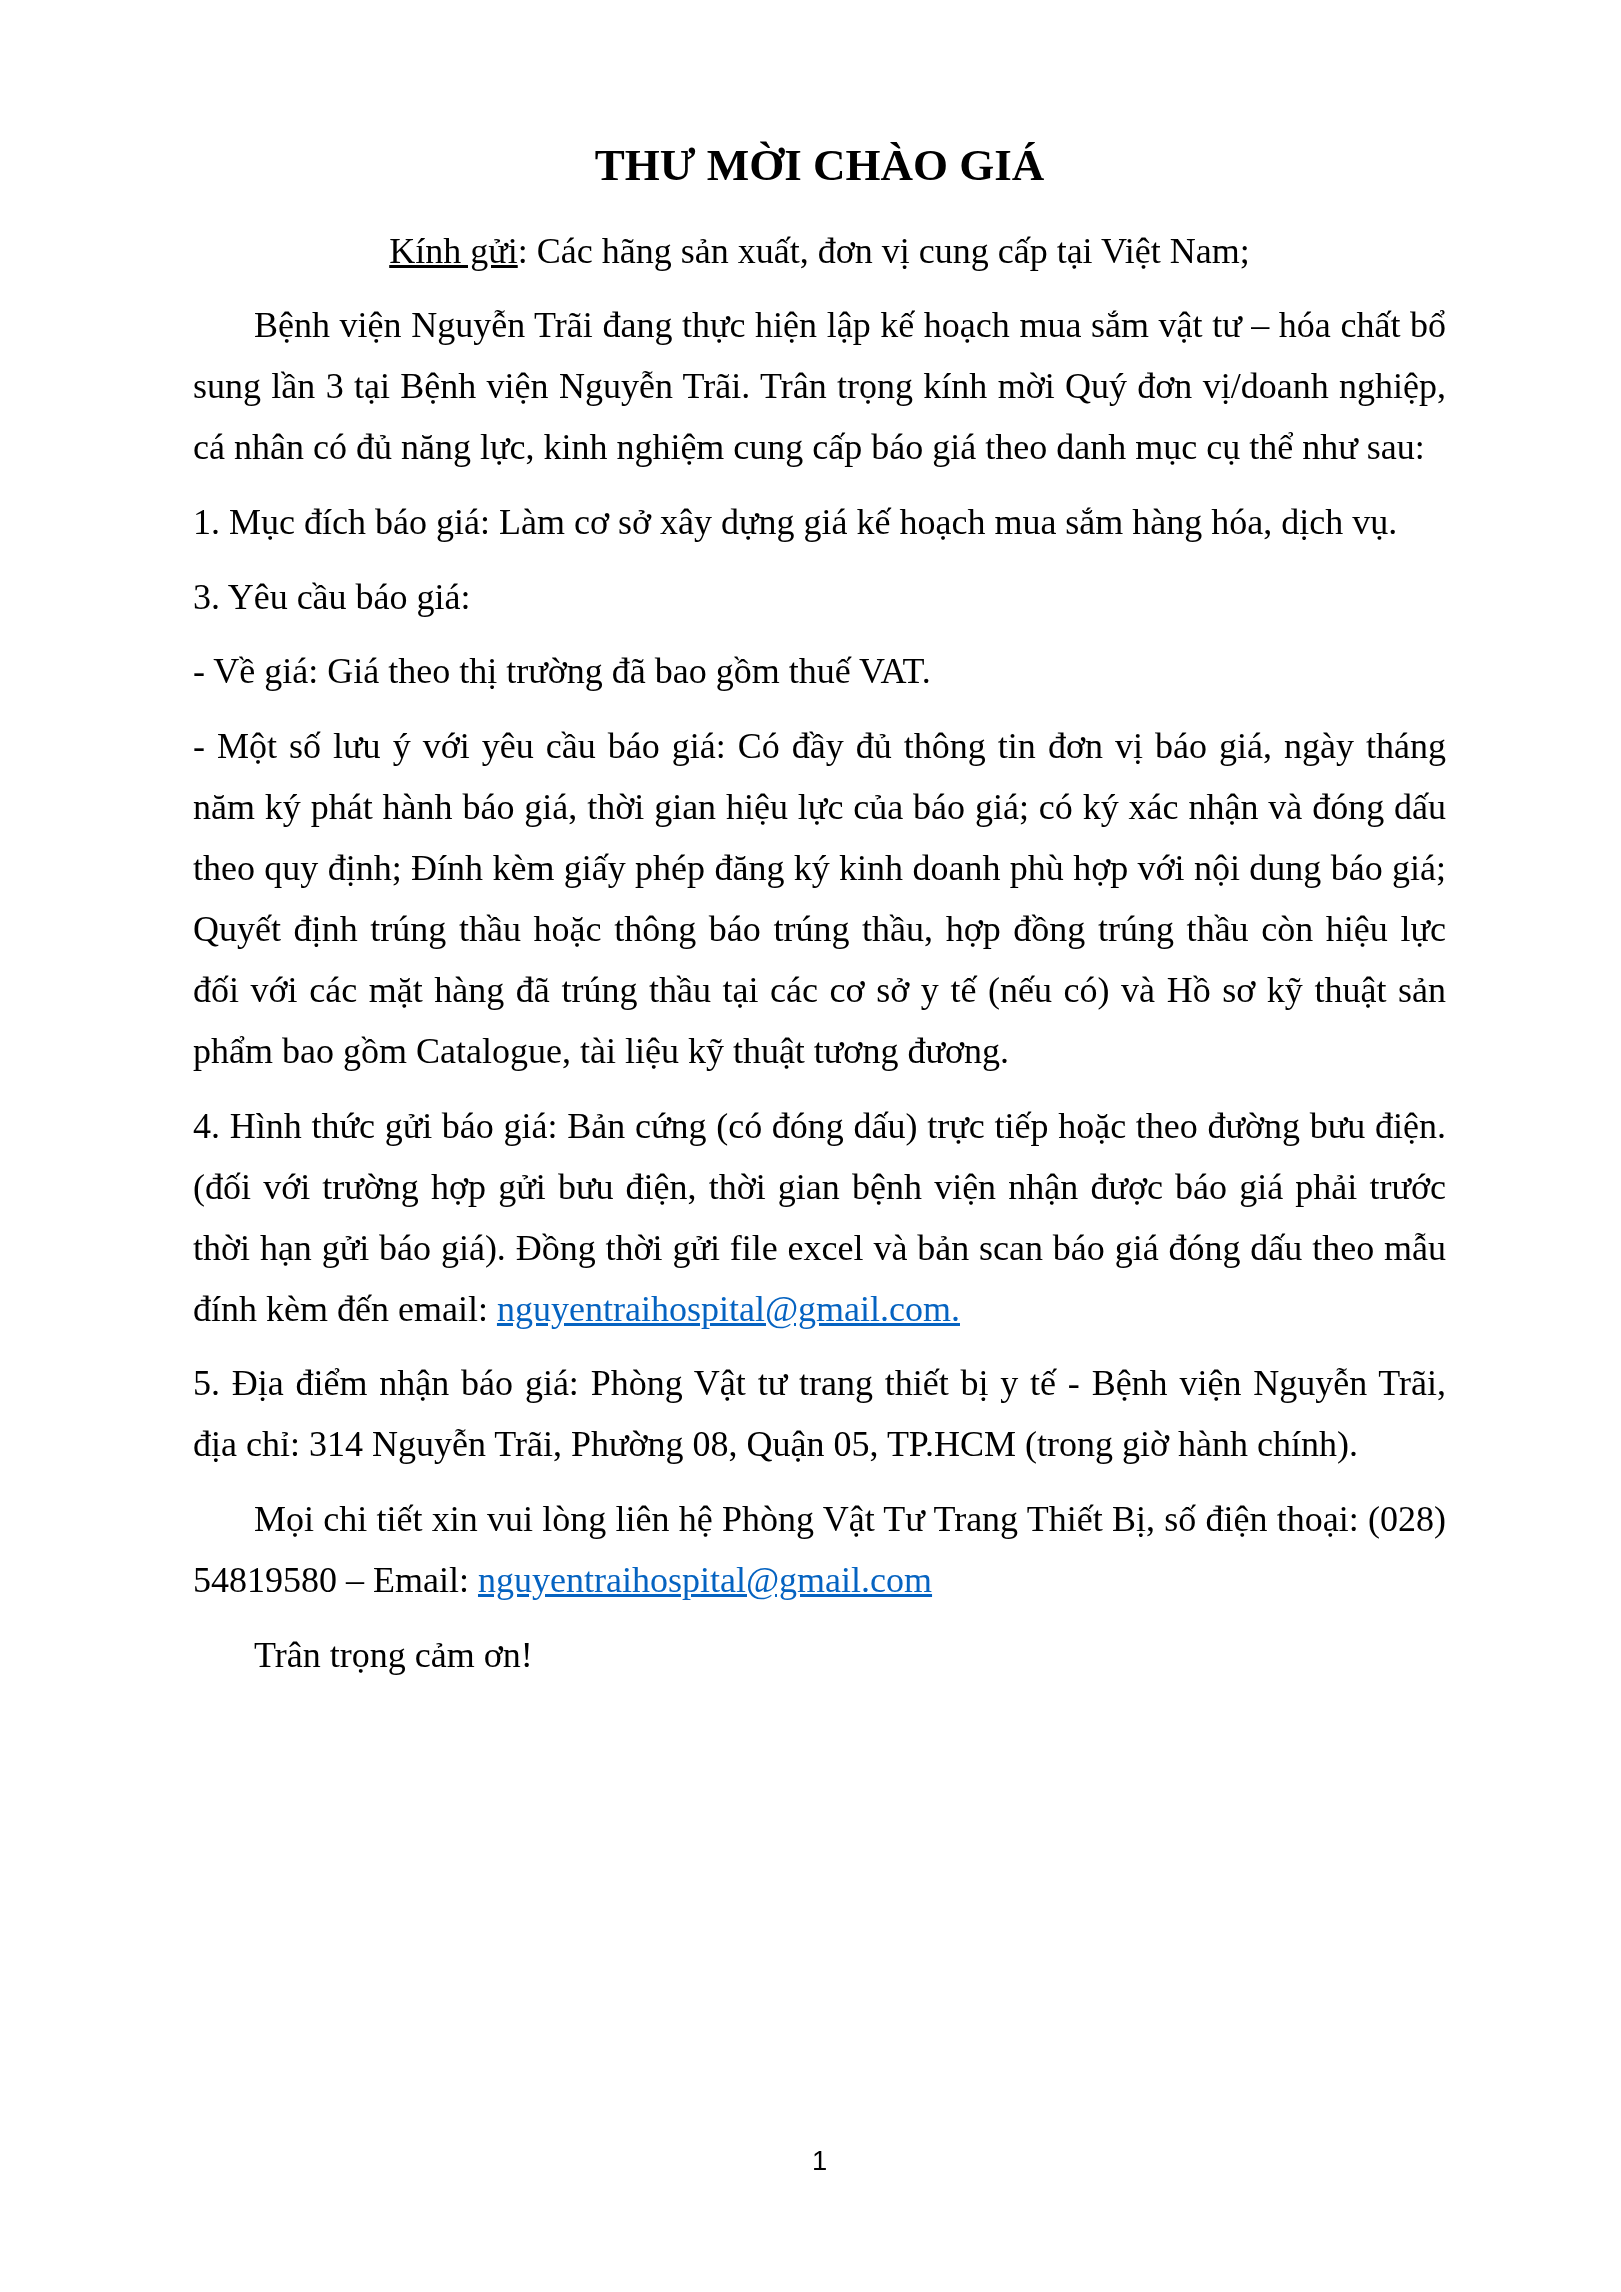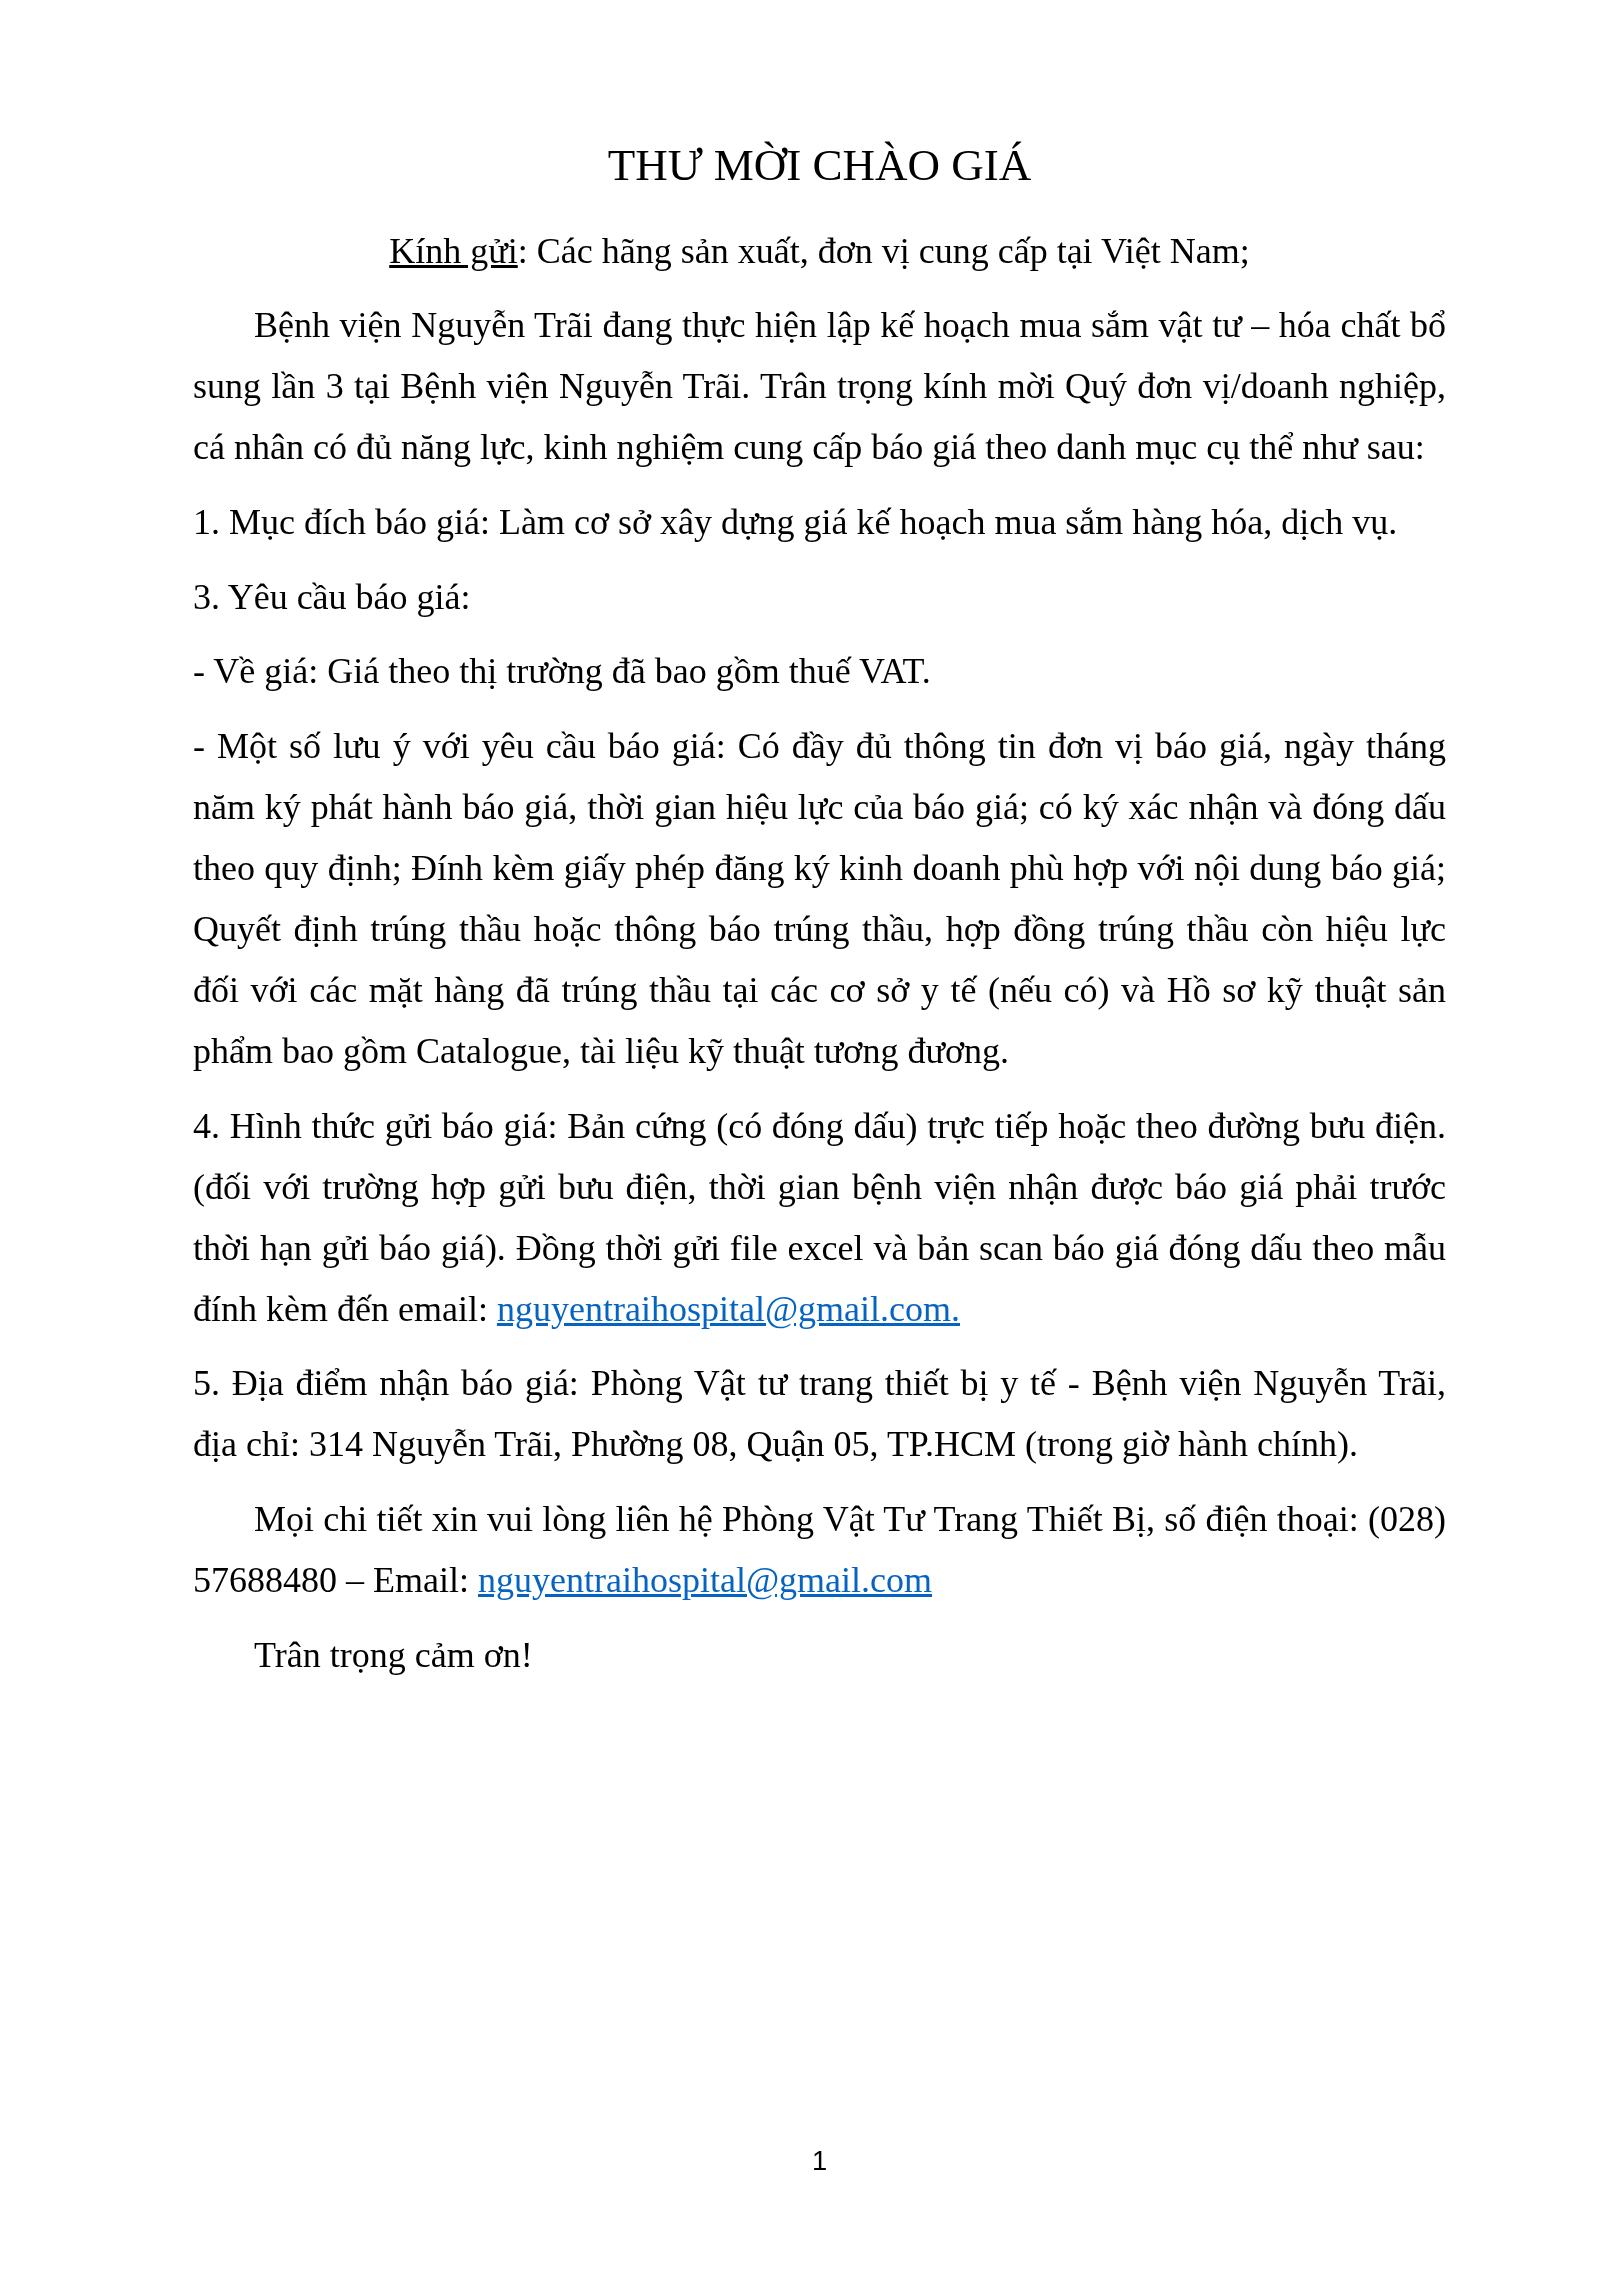--- a/index.html
+++ b/index.html
@@ -13,21 +13,21 @@
     overflow: hidden;
   }
   .content {
     position: absolute;
     left: 193px;
     top: 137px;
     width: 1253px;
   }
   h1.doc-title {
     font-size: 45px;
-    font-weight: normal;
+    font-weight: bold;
     line-height: 1.25;
     text-align: center;
     margin: 0 0 27.4px 0;
   }
   .content p {
     font-size: 36px;
     line-height: 61px;
     margin: 0 0 13.7px 0;
     text-align: justify;
   }
@@ -59,19 +59,19 @@
     <h1 class="doc-title">THƯ MỜI CHÀO GIÁ</h1>
     <div id="doc-paragraphs">
         <p class="center"><span class="underline">Kính gửi</span><span>: </span><span class="bold">Các hãng sản xuất, đơn vị cung cấp tại Việt Nam;</span></p>
         <p class="indent"><span>Bệnh viện Nguyễn Trãi đang thực hiện lập kế hoạch mua sắm vật tư – hóa chất bổ sung lần 3 tại Bệnh viện Nguyễn Trãi. Trân trọng kính mời Quý đơn vị/doanh nghiệp, cá nhân có đủ năng lực, kinh nghiệm cung cấp báo giá theo danh mục cụ thể như sau:</span></p>
         <p><span class="bold">1. </span><span class="bold">Mục đích báo giá:</span><span> Làm cơ sở xây dựng giá kế hoạch mua sắm hàng hóa, dịch vụ.</span></p>
         <p><span class="bold">3. Yêu cầu báo giá:</span></p>
         <p><span>- Về giá: Giá theo thị trường đã bao gồm thuế VAT.</span></p>
         <p><span>- Một số lưu ý với yêu cầu báo giá: Có đầy đủ thông tin đơn vị báo giá, ngày tháng năm ký phát hành báo giá, thời gian hiệu lực của báo giá; có ký xác nhận và đóng dấu theo quy định; Đính kèm giấy phép đăng ký kinh doanh phù hợp với nội dung báo giá; Quyết định trúng thầu hoặc thông báo trúng thầu, hợp đồng trúng thầu còn hiệu lực đối với các mặt hàng đã trúng thầu tại các cơ sở y tế (nếu có) và Hồ sơ kỹ thuật sản phẩm bao gồm Catalogue, tài liệu kỹ thuật tương đương.</span></p>
         <p><span class="bold">4</span><span>. </span><span class="bold">Hình thức gửi báo giá:</span><span> Bản cứng (có đóng dấu) trực tiếp hoặc theo đường bưu điện. (đối với trường hợp gửi bưu điện, thời gian bệnh viện nhận được báo giá phải trước thời hạn gửi báo giá). Đồng thời gửi file excel và bản scan báo giá đóng dấu theo mẫu đính kèm đến email: </span><a class="link" href="#">nguyentraihospital@gmail.com.</a></p>
         <p><span class="bold">5. Địa điểm nhận báo giá:</span><span> Phòng Vật tư trang thiết bị y tế - Bệnh viện Nguyễn Trãi, địa chỉ: 314 Nguyễn Trãi, Phường 08, Quận 05, TP.HCM (trong giờ hành chính).</span></p>
-        <p class="indent"><span>Mọi chi tiết xin vui lòng liên hệ Phòng Vật Tư Trang Thiết Bị, số điện thoại: (028) 57688480 – Email: </span><a class="link" href="#">nguyentraihospital@gmail.com</a></p>
+        <p class="indent"><span>Mọi chi tiết xin vui lòng liên hệ Phòng Vật Tư Trang Thiết Bị, số điện thoại: (028) 54819580 – Email: </span><a class="link" href="#">nguyentraihospital@gmail.com</a></p>
         <p class="indent"><span class="bold">Trân trọng cảm ơn!</span></p>
       </div>
   </div>
   <div class="page-number">1</div>
 </div>
 
 
 </body></html>

